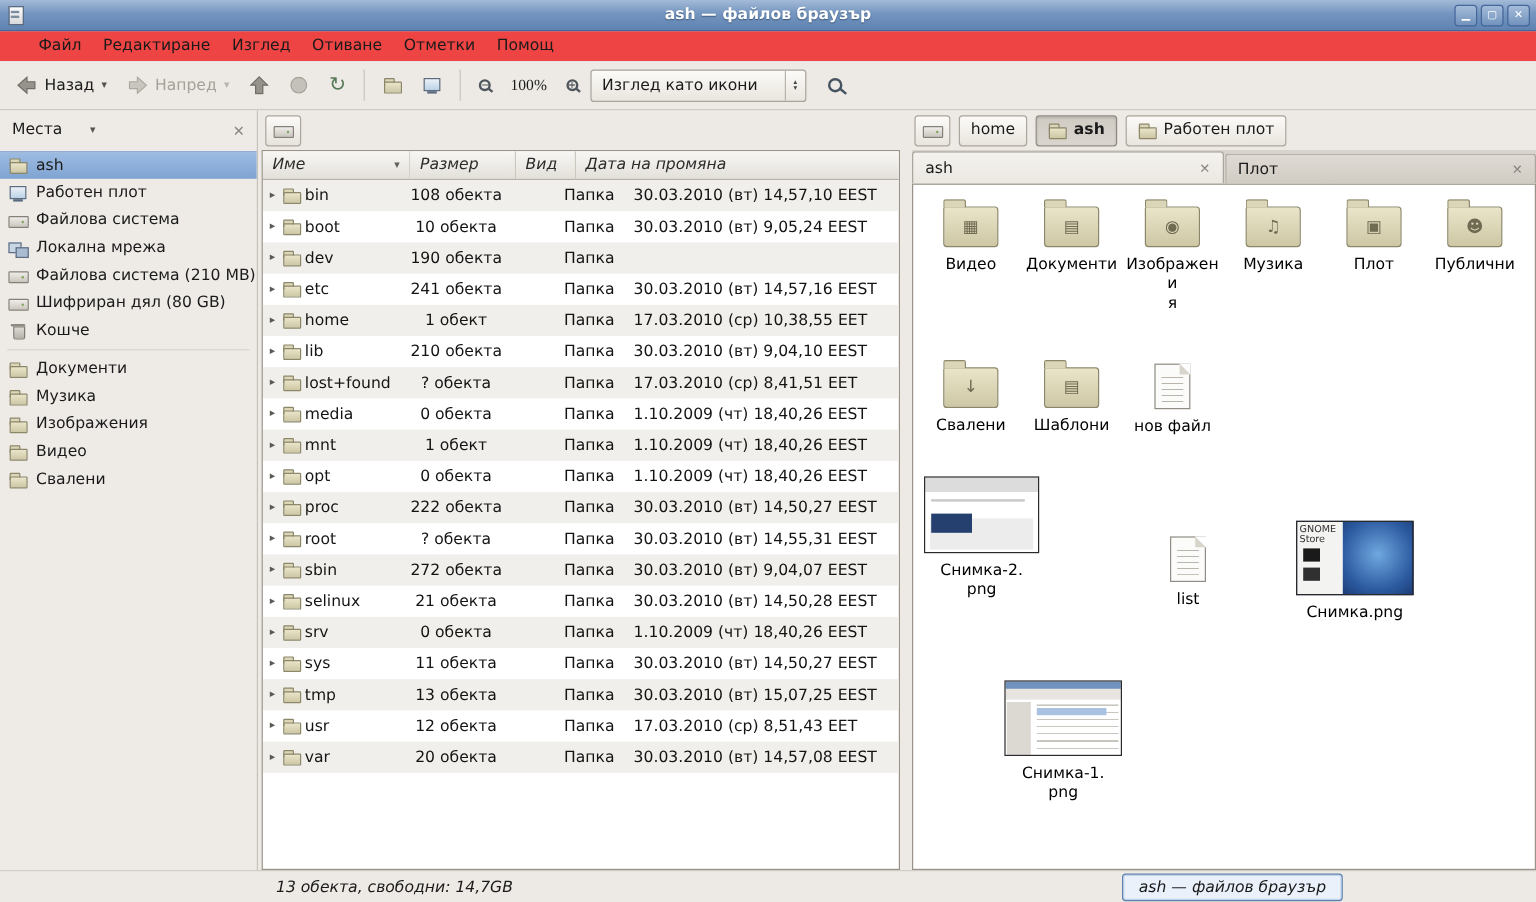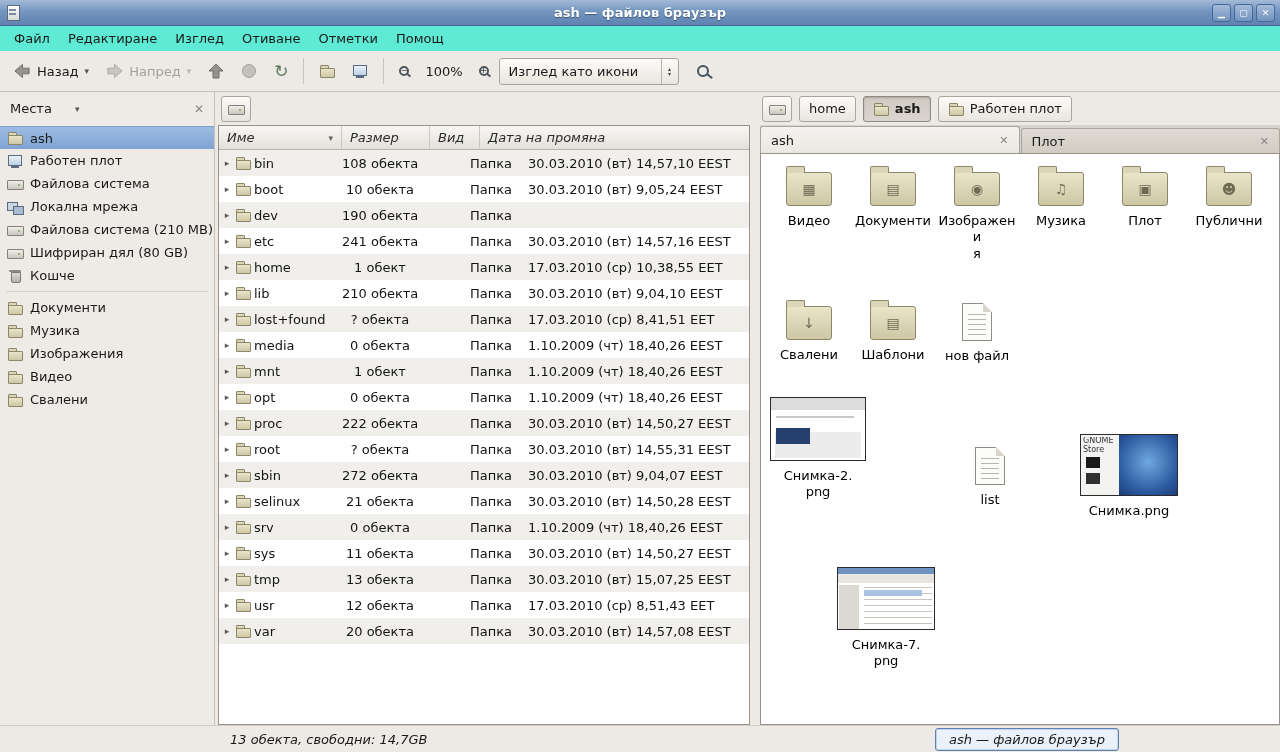--- a/index.html
+++ b/index.html
@@ -8,31 +8,31 @@
   .window { width:1280px; height:752px; display:flex; flex-direction:column; background:#EDEAE5; }
 
   
   .titlebar { height:26px; flex:none; background:linear-gradient(#A3BAD8,#7495BF 45%,#5F82B0); display:flex; align-items:center; padding:0 5px; position:relative; border-bottom:1px solid #46679A; }
   .titlebar .title { position:absolute; left:0; right:0; text-align:center; color:#fff; font-weight:bold; text-shadow:0 1px 1px #3A5578; }
   .win-controls { margin-left:auto; display:flex; gap:3px; z-index:2; }
   .wbtn { width:19px; height:18px; border:1px solid #46679A; border-radius:3px; background:linear-gradient(#A5BBD9,#7193BD); color:#fff; font-size:9px; display:flex; align-items:center; justify-content:center; }
   .titlebar .mi { z-index:2; }
 
   
-  .menubar { height:25px; flex:none; display:flex; align-items:stretch; padding:0 5px; background:#5eead4; }
+  .menubar { height:25px; flex:none; display:flex; align-items:stretch; padding:0 23px; background:#ef4444; }
   .menu-item { display:flex; align-items:center; padding:0 9px; }
 
   
   .toolbar { height:41px; flex:none; display:flex; align-items:center; padding:0 7px; gap:3px; border-bottom:1px solid #C6C2BA; background:#EDEAE5; }
   .tbtn { display:flex; align-items:center; gap:6px; padding:5px 7px; border-radius:3px; }
   .tbtn .caret { font-size:9px; color:#55534E; }
   .tbtn.disabled { color:#A5A199; }
   .tbtn.disabled .caret { color:#B9B5AD; }
   .tsep { width:1px; height:26px; background:#C9C5BD; margin:0 5px; flex:none; }
-  .zoom-label { padding:0 6px; }
+  .zoom-label { padding:0 6px;font-family:Liberation Serif, serif; }
   .combo { display:flex; align-items:center; height:27px; width:180px; border:1px solid #A9A49B; border-radius:3px; background:linear-gradient(#FCFBF9,#E9E5DE); padding-left:9px; overflow:hidden; }
   .combo-label { flex:1; }
   .combo-spin { width:17px; height:100%; border-left:1px solid #B9B4AB; display:flex; flex-direction:column; align-items:center; justify-content:center; font-size:6px; line-height:5px; color:#444; }
   .mag { width:12px; height:12px; border:2px solid #44535F; border-radius:50%; position:relative; display:inline-block; }
   .mag::after { content:""; position:absolute; width:7px; height:2px; background:#44535F; right:-6px; bottom:-2px; transform:rotate(40deg); }
   .mag-sm { width:10px; height:10px; border:2px solid #50565E; border-radius:50%; position:relative; display:flex; align-items:center; justify-content:center; }
   .mag-sm::after { content:""; position:absolute; width:5px; height:2px; background:#50565E; right:-4px; bottom:-2px; transform:rotate(40deg); }
   .mag-sm .sign { font-size:8px; line-height:1; color:#30363C; }
   .reload-glyph { font-size:17px; line-height:1; color:#587A58; }
 
@@ -651,21 +651,21 @@
             <div class="glyph" data-icon="thumb-store">
               <span class="thumb-text">GNOME Store</span>
             </div>
             <div class="icon-label">Снимка.png</div>
           </div>
 
           <div class="pic-item" style="left: 73px; top: 413px;">
             <div class="glyph" data-icon="thumb-fm">
               <span class="thumb-text"></span>
             </div>
-            <div class="icon-label">Снимка-7.
+            <div class="icon-label">Снимка-1.
 png</div>
           </div>
 
       </div>
     </div>
   </div>
 
   <div class="statusbar">
     <span class="status-text">13 обекта, свободни: 14,7GB</span>
     <div class="taskbtn">

